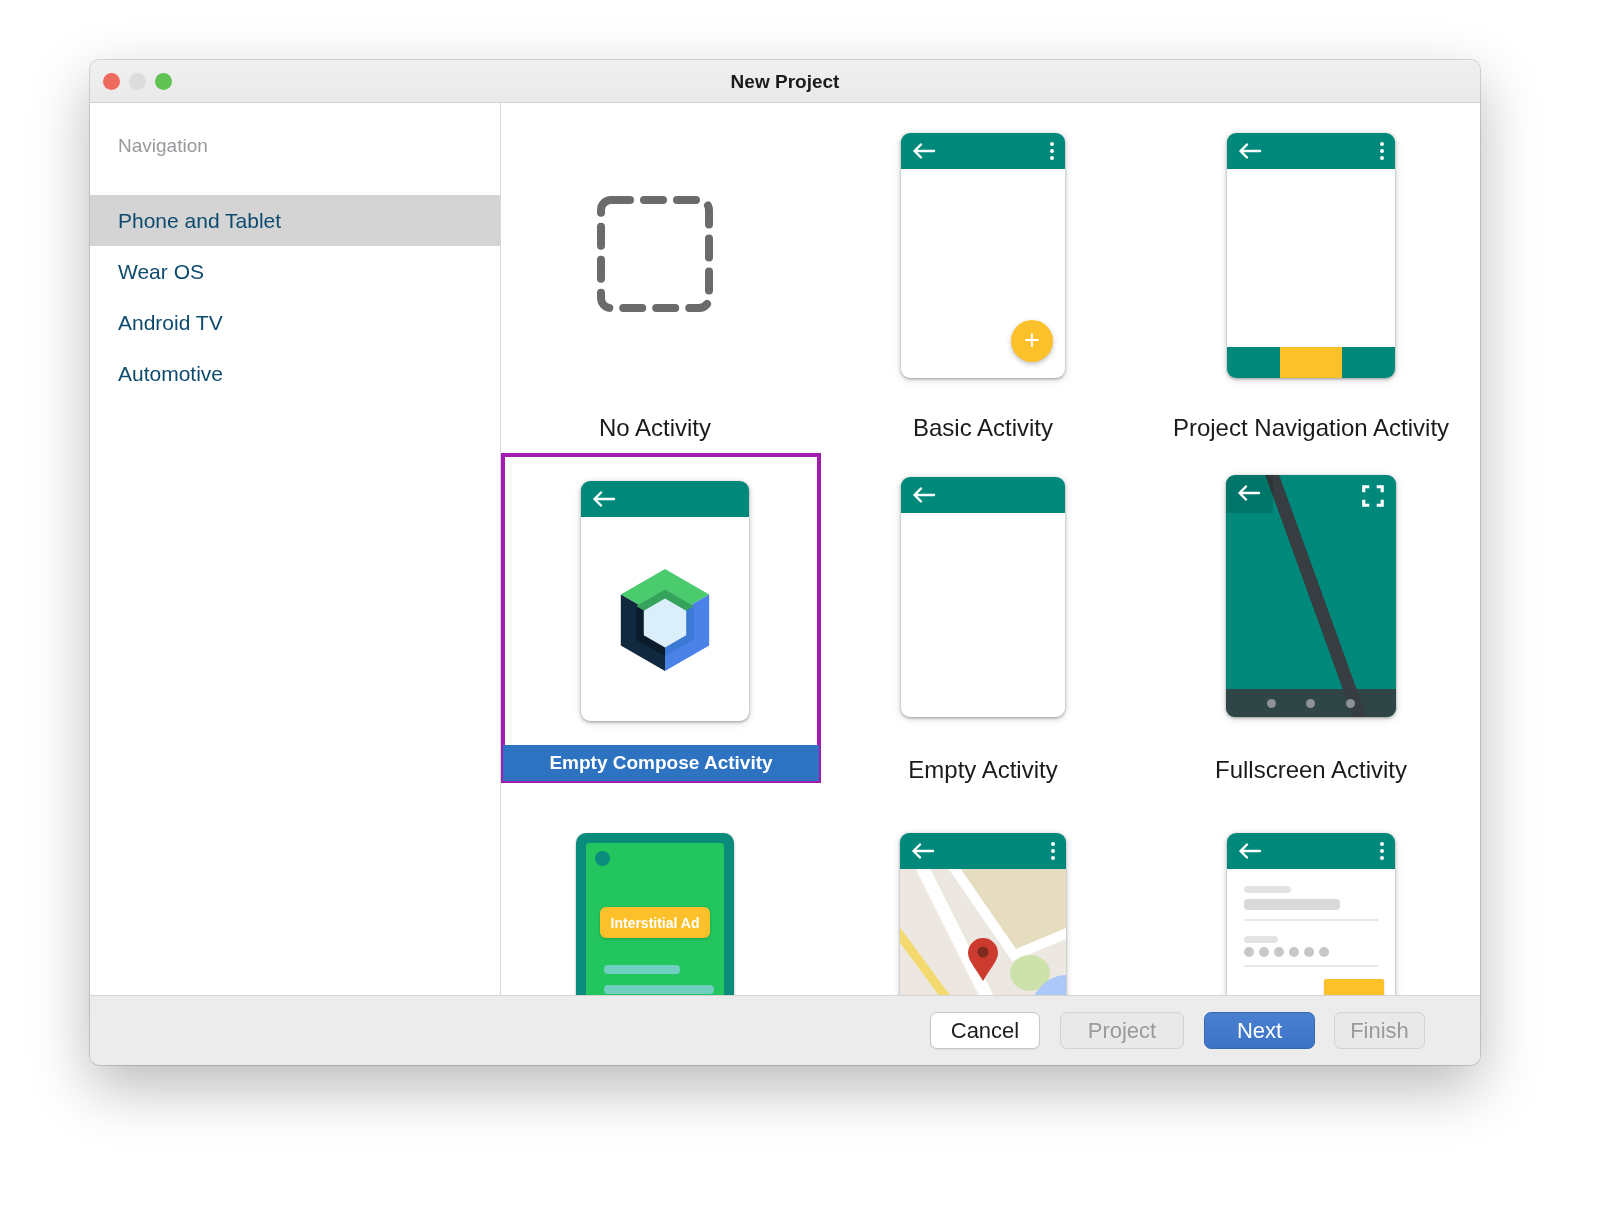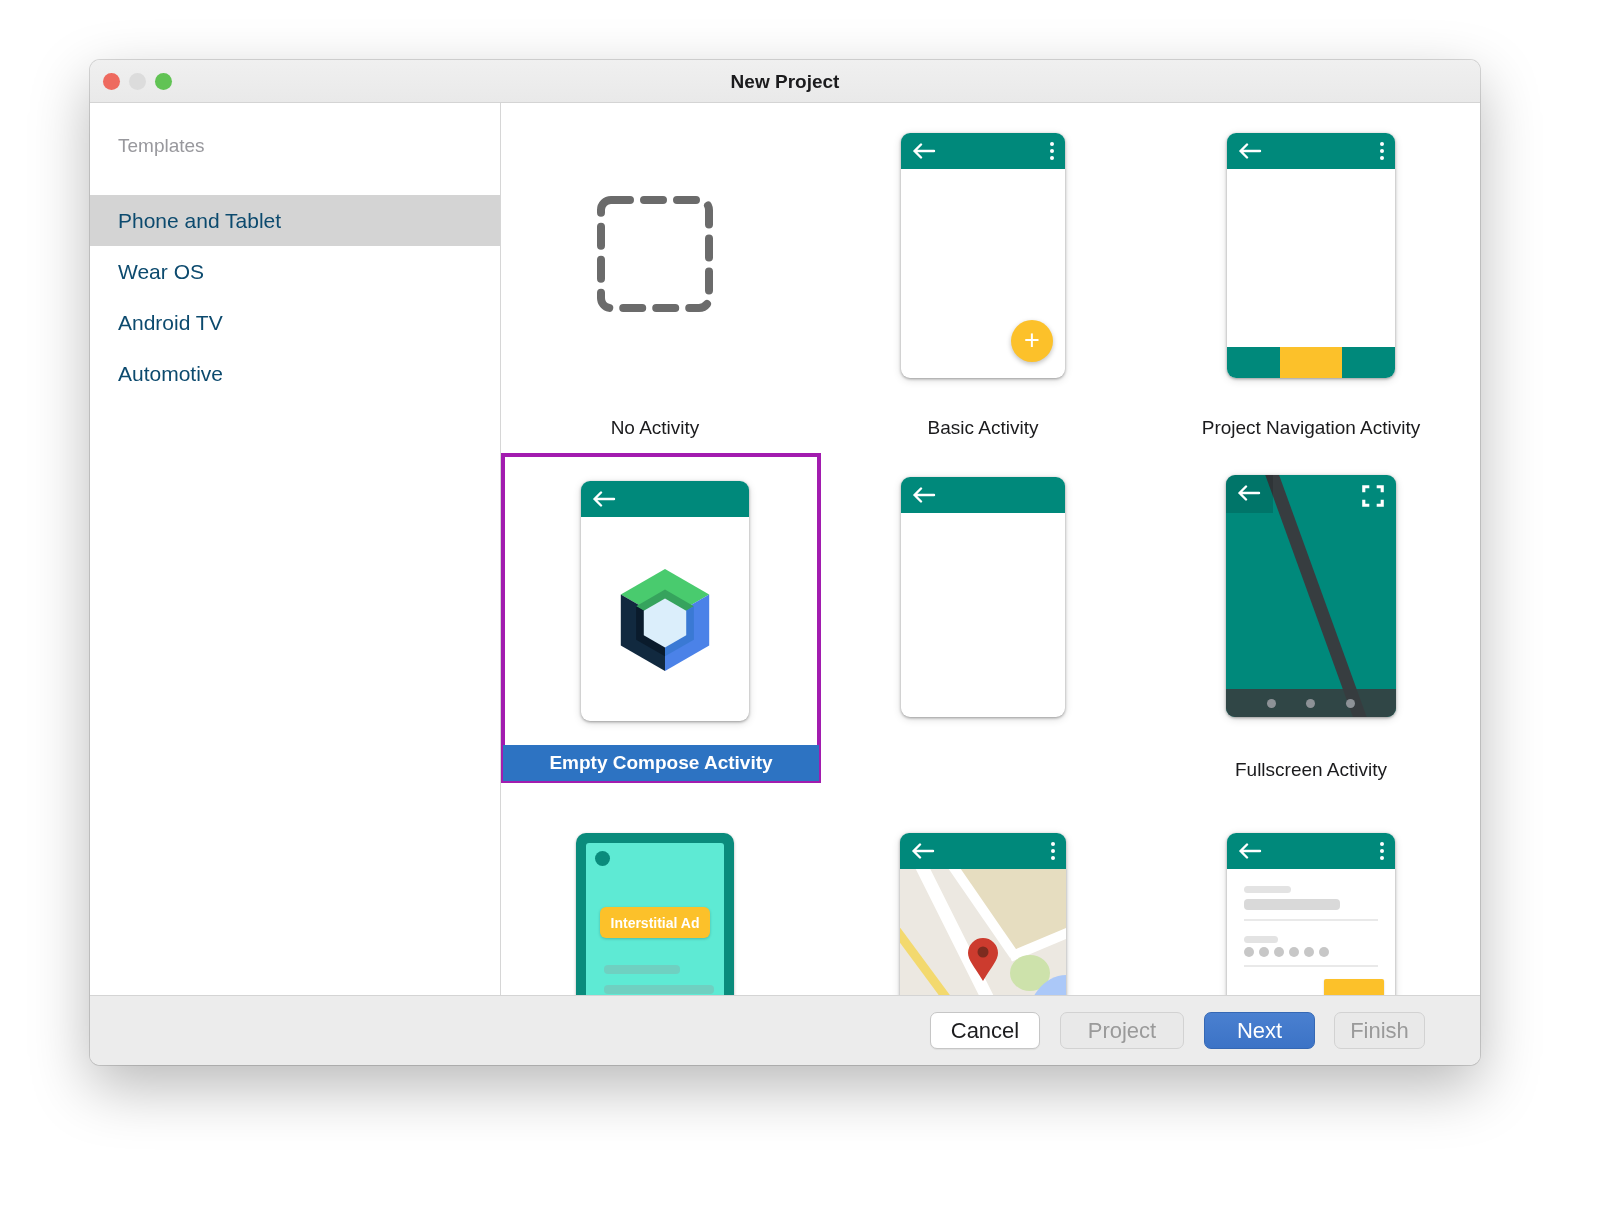--- a/index.html
+++ b/index.html
@@ -23,21 +23,21 @@
 
   
   .main{flex:1 1 auto;display:flex;min-height:0;}
   .sidebar{width:411px;border-right:1px solid #d6d6d6;padding-top:30px;flex:0 0 auto;background:#fff;}
   .side-header{margin:0 0 36px 28px;font-size:19px;color:#98989d;height:26px;line-height:26px;}
   .side-item{height:51px;display:flex;align-items:center;padding-left:28px;font-size:21px;color:#0c4a6e;cursor:default;}
   .side-item.selected{background:#d4d4d4;}
 
   .content{flex:1 1 auto;position:relative;overflow:hidden;background:#fff;}
 
-  .cell-label{position:absolute;width:326px;text-align:center;font-size:19px;color:#1b1b1d;height:30px;line-height:30px;}
+  .cell-label{position:absolute;width:326px;text-align:center;font-size:24px;color:#1b1b1d;height:30px;line-height:30px;}
 
   
   .phone{position:absolute;background:#fff;border-radius:9px;overflow:hidden;
     box-shadow:0 1px 3px rgba(0,0,0,.35),0 2px 8px rgba(0,0,0,.14);}
   .phone-hdr{height:36px;background:#00897b;display:flex;align-items:center;justify-content:space-between;padding:0 11px;}
   .kebab{display:flex;flex-direction:column;gap:3px;align-items:center;}
   .kebab i{width:4px;height:4px;border-radius:50%;background:#fff;display:block;}
   .fab{position:absolute;right:12px;bottom:16px;width:42px;height:42px;border-radius:50%;background:#fcc12a;
     color:#fff;font-size:27px;line-height:40px;text-align:center;box-shadow:0 2px 5px rgba(0,0,0,.25);}
   .bottomnav-bar{position:absolute;left:0;right:0;bottom:0;height:31px;display:flex;}
@@ -60,21 +60,21 @@
   .fs-stripe{position:absolute;left:0;top:0;}
   .fs-arrow{position:absolute;left:11px;top:10px;}
   .fs-icon{position:absolute;right:11px;top:9px;}
   .fs-navbar{position:absolute;left:0;right:0;bottom:0;height:28px;background:rgba(55,60,63,.88);
     display:flex;align-items:center;justify-content:space-around;padding:0 26px;}
   .fs-navbar i{width:9px;height:9px;border-radius:50%;background:#8d9297;display:block;}
 
   
   .admob{position:absolute;background:#0a8b7c;border-radius:10px;overflow:hidden;
     box-shadow:0 1px 3px rgba(0,0,0,.3);}
-  .admob-inner{position:absolute;left:10px;top:10px;right:10px;bottom:-4px;background:#5eead4;border-radius:3px;}
+  .admob-inner{position:absolute;left:10px;top:10px;right:10px;bottom:-4px;background:#22c55e;border-radius:3px;}
   .admob-cam{position:absolute;left:9px;top:8px;width:15px;height:15px;border-radius:50%;background:#0a8b7c;}
   .admob-banner{position:absolute;left:50%;transform:translateX(-50%);top:64px;width:110px;height:31px;background:#fcc12a;
     border-radius:6px;color:#fff;font-weight:bold;font-size:14px;display:flex;align-items:center;justify-content:center;
     box-shadow:0 1px 3px rgba(0,0,0,.2);}
   .admob-line{position:absolute;height:9px;border-radius:4px;background:#6fd0c1;}
 
   
   .lg-line{position:absolute;border-radius:4px;}
   .lg-dots{position:absolute;display:flex;gap:5px;}
   .lg-dots i{width:10px;height:10px;border-radius:50%;background:#c7c7c7;display:block;}
@@ -101,21 +101,21 @@
       <span class="light close"></span>
       <span class="light min"></span>
       <span class="light zoomb"></span>
     </div>
     <div class="title">New Project</div>
   </div>
 
   <div class="main">
 
     <div class="sidebar">
-      <div class="side-header">Templates</div>
+      <div class="side-header">Navigation</div>
       <div class="side-item selected">
         <span>Phone and Tablet</span>
       </div>
       <div class="side-item">
         <span>Wear OS</span>
       </div>
       <div class="side-item">
         <span>Android TV</span>
       </div>
       <div class="side-item">
@@ -186,20 +186,21 @@
         <div class="sel-label">Empty Compose Activity</div>
       </div>
 
       <div class="phone" style="left:400px;top:374px;width:164px;height:240px;">
         <div class="phone-hdr">
           <svg width="24" height="16" viewBox="0 0 24 16">
             <path d="M9 1.5 L2.5 8 L9 14.5 M2.5 8 H22" stroke="#fff" stroke-width="2.4" fill="none" stroke-linecap="round" stroke-linejoin="round"></path>
           </svg>
         </div>
       </div>
+      <div class="cell-label" style="left:319px;top:652px;">Empty Activity</div>
 
       <div class="fs-card" style="left:725px;top:372px;width:170px;height:242px;">
         <svg class="fs-stripe" width="170" height="242" viewBox="0 0 170 242">
           <line x1="44" y1="-6" x2="136" y2="248" stroke="#373d40" stroke-width="13"></line>
         </svg>
         <div class="fs-overlay"></div>
         <svg class="fs-arrow" width="24" height="16" viewBox="0 0 24 16">
           <path d="M9 1.5 L2.5 8 L9 14.5 M2.5 8 H22" stroke="#fff" stroke-width="2.4" fill="none" stroke-linecap="round" stroke-linejoin="round"></path>
         </svg>
         <svg class="fs-icon" width="24" height="24" viewBox="0 0 26 26">

